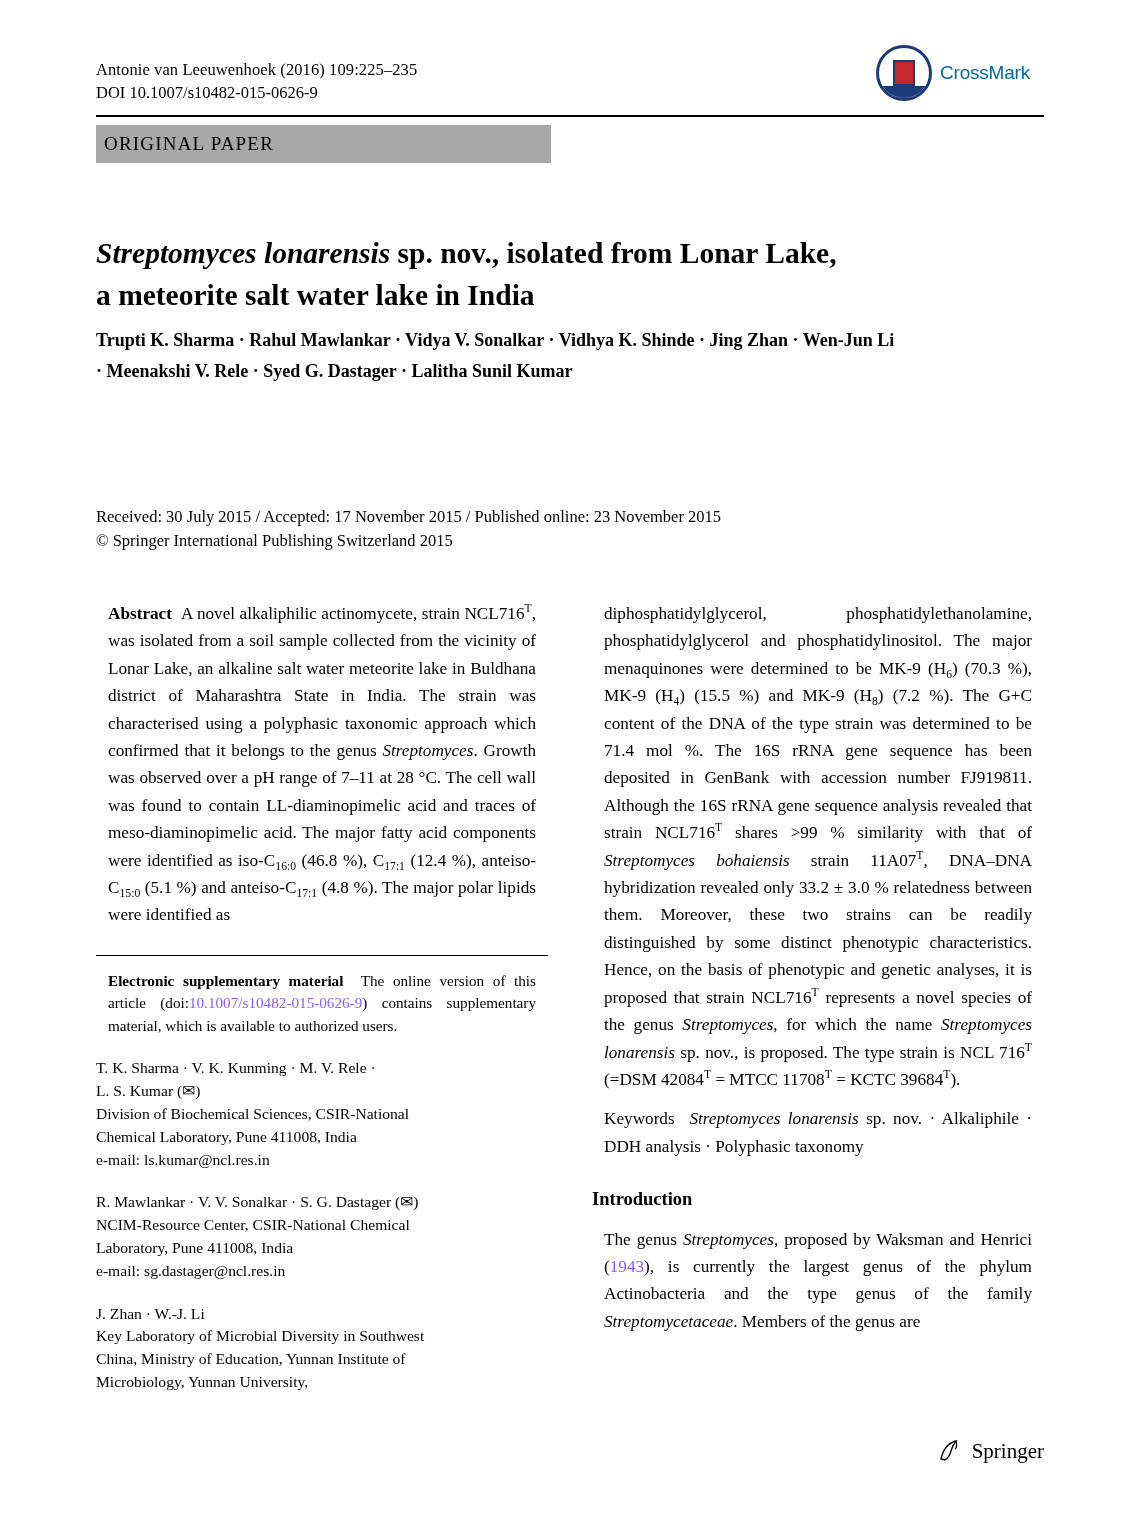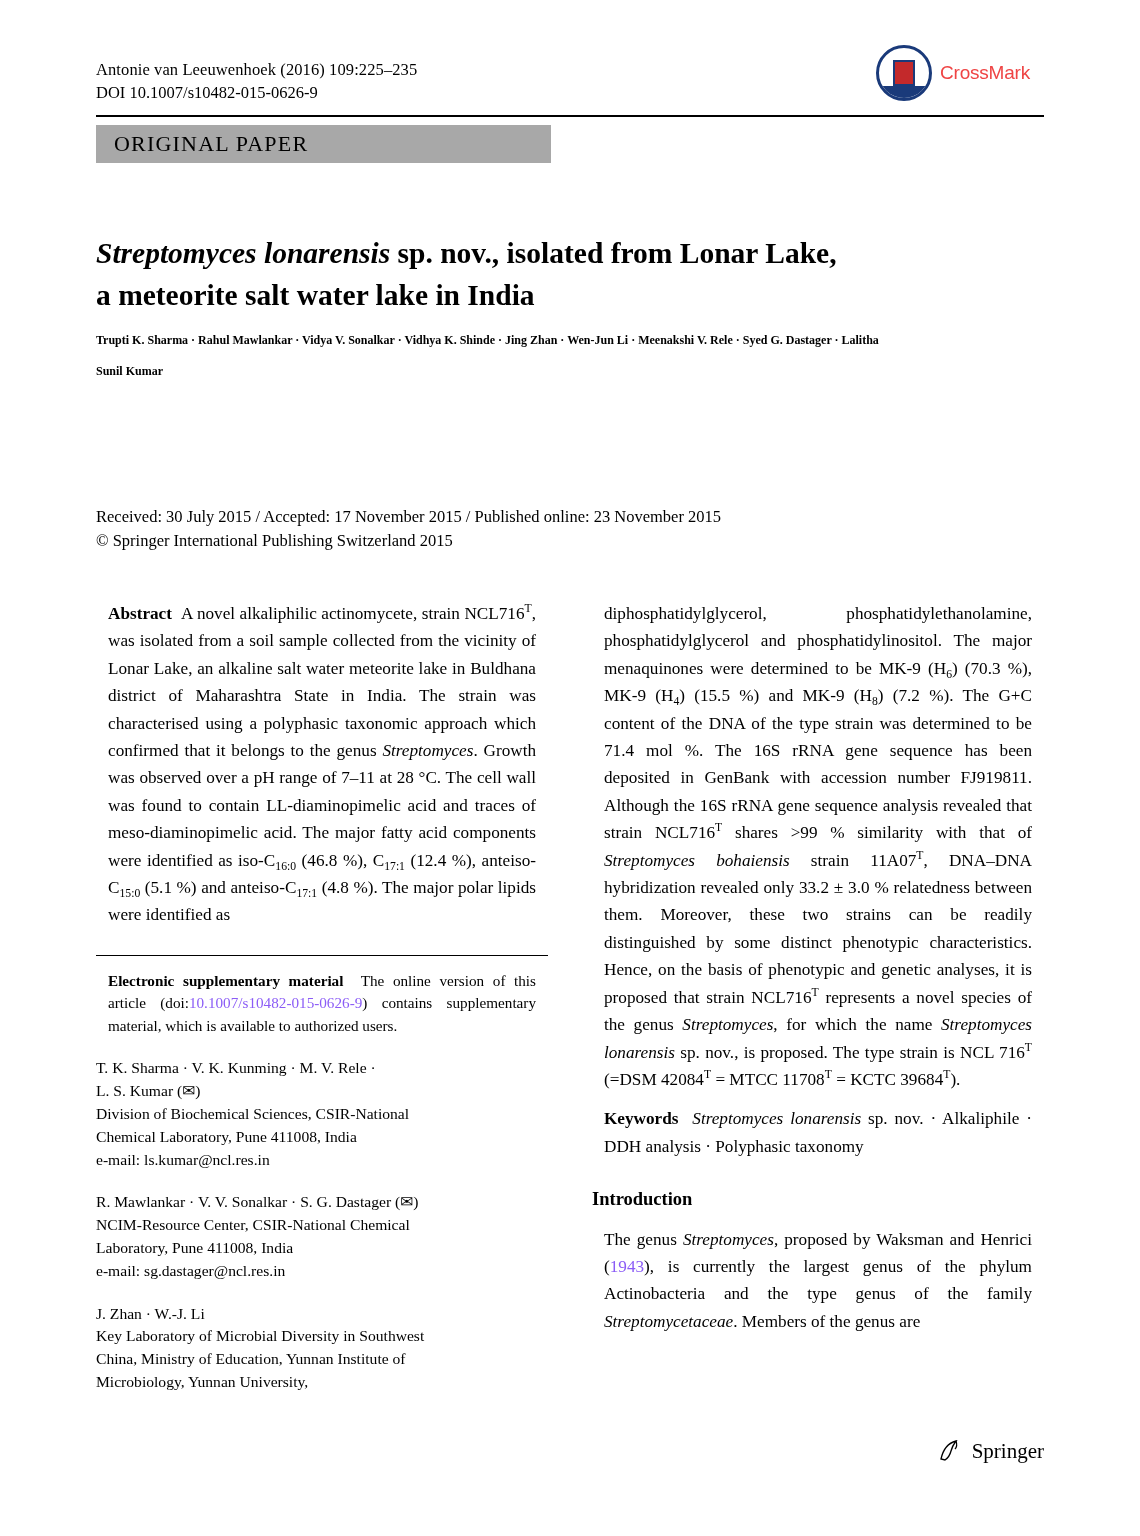--- a/index.html
+++ b/index.html
@@ -77,21 +77,21 @@
     position: absolute;
     left: 0;
     bottom: 0;
     width: 100%;
     height: 12px;
     background: #1a3a7a;
   }
   .crossmark-text {
     font-family: "Liberation Sans", sans-serif;
     font-size: 19px;
-    color: #ef4444;
+    color: #0369a1;
     letter-spacing: -0.2px;
   }
   .rule {
     position: absolute;
     left: 96px;
     top: 115px;
     width: 948px;
     height: 1.5px;
     background: #000;
   }
@@ -101,43 +101,43 @@
     position: absolute;
     left: 96px;
     top: 125px;
     width: 455px;
     height: 38px;
     background: #a8a8a8;
     display: flex;
     align-items: center;
   }
   .paper-type span {
-    font-size: 22px;
+    font-size: 19px;
     letter-spacing: 1.2px;
-    padding-left: 18px;
+    padding-left: 8px;
   }
 
   
   .title {
     position: absolute;
     left: 96px;
     top: 212px;
     width: 900px;
     font-size: 29.5px;
     font-weight: bold;
     line-height: 42px;
   }
   .title i { font-style: italic; }
 
   .authors {
     position: absolute;
     left: 96px;
     top: 325px;
     width: 800px;
-    font-size: 12px;
+    font-size: 18px;
     font-weight: bold;
     line-height: 31px;
   }
 
   .dates {
     position: absolute;
     left: 96px;
     top: 505px;
     width: 800px;
     font-size: 16.5px;
@@ -180,21 +180,21 @@
     line-height: 22.8px;
     margin-top: 20px;
     text-align: left;
   }
 
   .keywords {
     margin-top: 26px;
     font-size: 17.2px;
     line-height: 27.4px;
   }
-  .keywords b { font-weight: bold; }
+  .keywords b { font-weight: normal; }
   .keywords i { font-style: italic; }
 
   .section-head {
     margin-top: 26px;
     font-size: 18.5px;
     font-weight: bold;
   }
   .intro-body { margin-top: 14px; }
 
   i { font-style: italic; }

